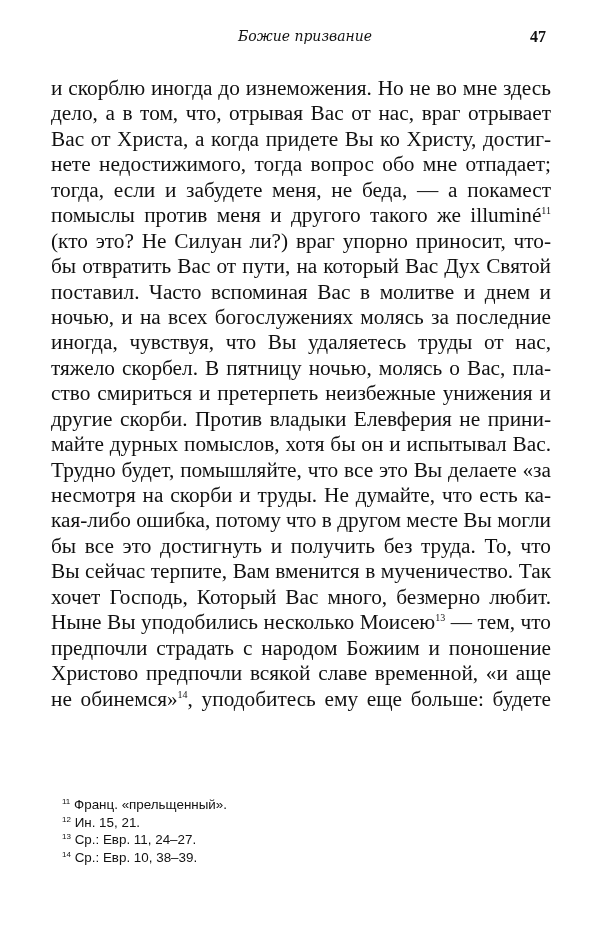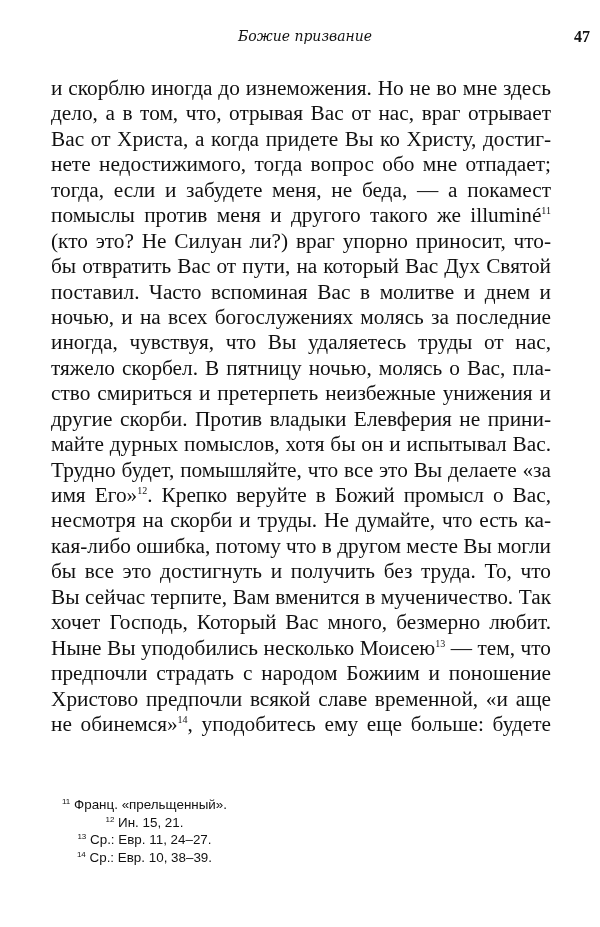--- a/index.html
+++ b/index.html
@@ -1,25 +1,25 @@
 <!DOCTYPE html>
 <html><head>
 <meta charset="utf-8">
 <style>
   html, body { margin: 0; padding: 0; background: #ffffff; }
   body { width: 600px; height: 927px; position: relative; overflow: hidden; color: #111; }
   .header { position: absolute; top: 28px; left: 0; width: 586px; height: 24px; }
   .running-title { position: absolute; left: 238px; top: 0; font-family: "DejaVu Serif", serif; font-style: italic; font-size: 14px; }
-  .page-number { position: absolute; left: 530px; top: 0; font-family: "Liberation Serif", serif; font-weight: bold; font-size: 16px; margin-left: 44px; }
+  .page-number { position: absolute; left: 530px; top: 0; font-family: "Liberation Serif", serif; font-weight: bold; font-size: 16px; }
   .body-text { position: absolute; left: 51px; top: 76px; width: 500px; font-family: "Liberation Serif", serif; font-size: 21.3px; line-height: 25.45px; }
   .line { display: block; text-align: justify; text-align-last: justify; white-space: nowrap; height: 25.45px; }
   .line.last { text-align-last: justify; }
   sup { font-size: 10px; line-height: 0; vertical-align: 8px; }
   .footnotes { position: absolute; left: 62px; top: 796px; font-family: "Liberation Sans", sans-serif; font-size: 13.4px; line-height: 17.6px; }
-  .fn { display: block; white-space: nowrap; text-align: center; }
+  .fn { display: block; white-space: nowrap; }
   .fn sup { font-size: 8px; vertical-align: 5px; }
 </style>
 </head>
 <body>
 
 <div class="header">
   <span class="running-title">Божие призвание</span>
   <span class="page-number">47</span>
 </div>
 
@@ -33,21 +33,20 @@
   <span class="line">(кто это? Не Силуан ли?) враг упорно приносит, что-</span>
   <span class="line">бы отвратить Вас от пути, на который Вас Дух Святой</span>
   <span class="line">поставил. Часто вспоминая Вас в молитве и днем и</span>
   <span class="line">ночью, и на всех богослужениях молясь за последние</span>
   <span class="line">иногда, чувствуя, что Вы удаляетесь труды от нас,</span>
   <span class="line">тяжело скорбел. В пятницу ночью, молясь о Вас, пла-</span>
   <span class="line">ство смириться и претерпеть неизбежные унижения и</span>
   <span class="line">другие скорби. Против владыки Елевферия не прини-</span>
   <span class="line">майте дурных помыслов, хотя бы он и испытывал Вас.</span>
   <span class="line">Трудно будет, помышляйте, что все это Вы делаете «за</span>
-  <span class="line"><span>имя Его»</span><sup>12</sup><span>. Крепко веруйте в Божий промысл о Вас,</span></span>
   <span class="line">несмотря на скорби и труды. Не думайте, что есть ка-</span>
   <span class="line">кая-либо ошибка, потому что в другом месте Вы могли</span>
   <span class="line">бы все это достигнуть и получить без труда. То, что</span>
   <span class="line">Вы сейчас терпите, Вам вменится в мученичество. Так</span>
   <span class="line">хочет Господь, Который Вас много, безмерно любит.</span>
   <span class="line"><span>Ныне Вы уподобились несколько Моисею</span><sup>13</sup><span> — тем, что</span></span>
   <span class="line">предпочли страдать с народом Божиим и поношение</span>
   <span class="line">Христово предпочли всякой славе временной, «и аще</span>
   <span class="line last"><span>не обинемся»</span><sup>14</sup><span>, уподобитесь ему еще больше: будете</span></span>
 </div>

